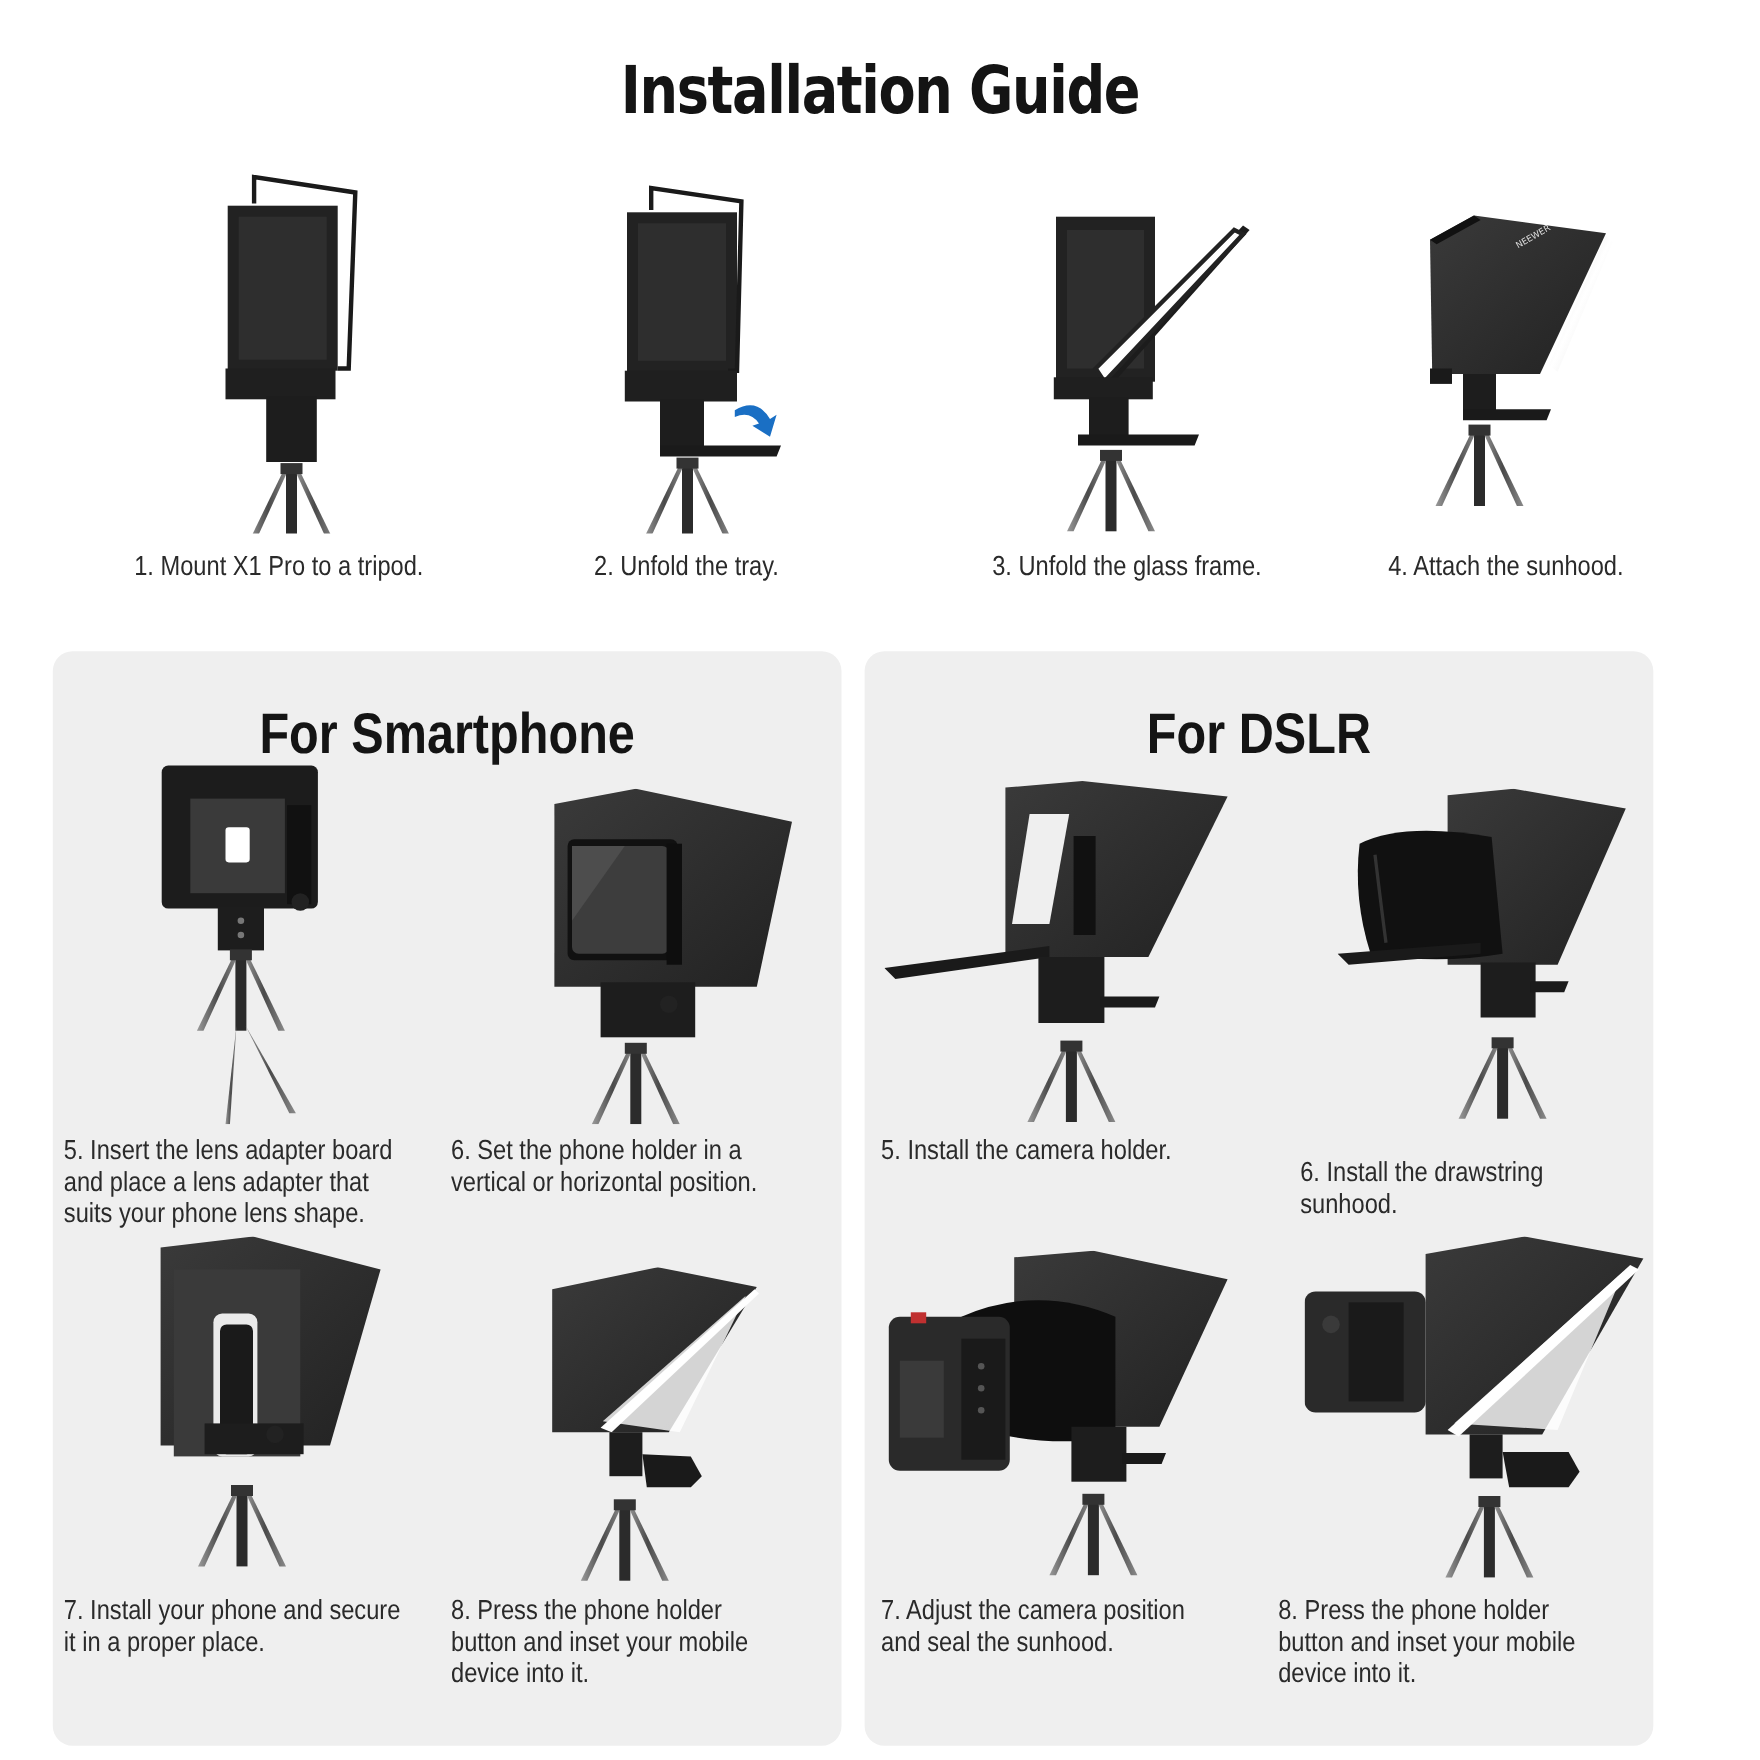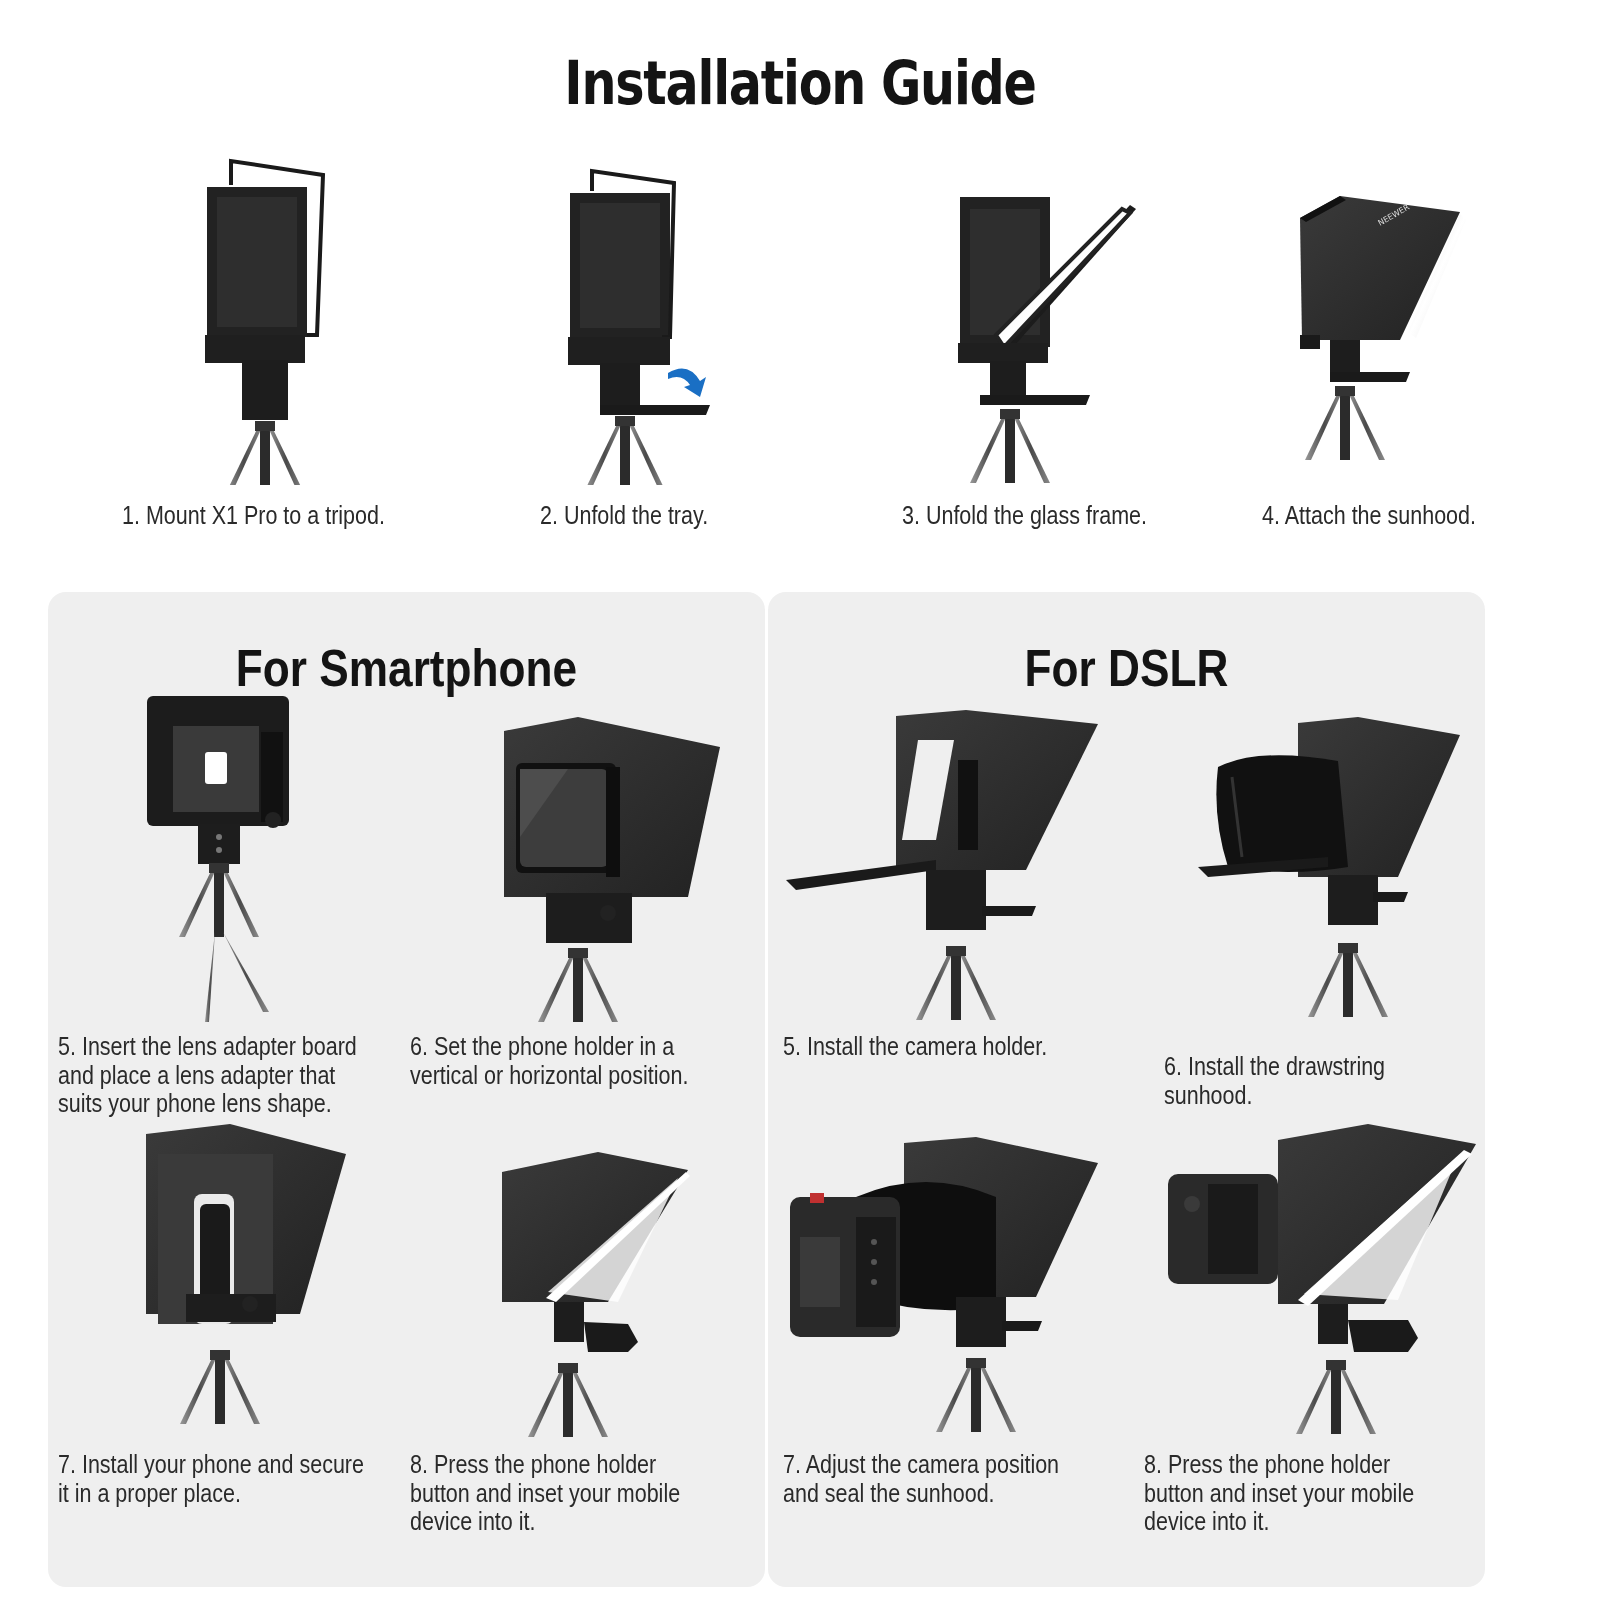--- a/index.html
+++ b/index.html
@@ -178,21 +178,21 @@
       <rect x="56" y="150" width="30" height="40" fill="#1d1d1d"></rect>
       <path d="M86,170 L130,172 L140,190 L130,200 L90,200 Z" fill="#1a1a1a"></path>
       <use href="#tripod" x="70" y="215"></use>
     </svg>
   </div>
   <div class="panel-cap" style="left:362px;top:858px;">8. Press the phone holder
 button and inset your mobile
 device into it.</div>
 </section>
 
-<section class="panel" style="left:768px;">
+<section class="panel" style="left:786px;">
   <h2 class="panel-title">For DSLR</h2>
 
   <div class="panel-fig" style="left:18px;top:118px;width:320px;height:320px;">
     <svg width="320" height="320" viewBox="0 0 320 320">
       <polygon points="110,6 180,0 312,14 240,160 110,160" fill="url(#hoodGrad)"></polygon>
       <polygon points="132,30 168,30 150,130 116,130" fill="#efefef"></polygon>
       <rect x="172" y="50" width="20" height="90" fill="#111"></rect>
       <polygon points="0,170 150,150 150,160 10,180" fill="#1a1a1a"></polygon>
       <rect x="140" y="160" width="60" height="60" fill="#1d1d1d"></rect>
       <polygon points="196,196 250,196 246,206 196,206" fill="#1a1a1a"></polygon>

